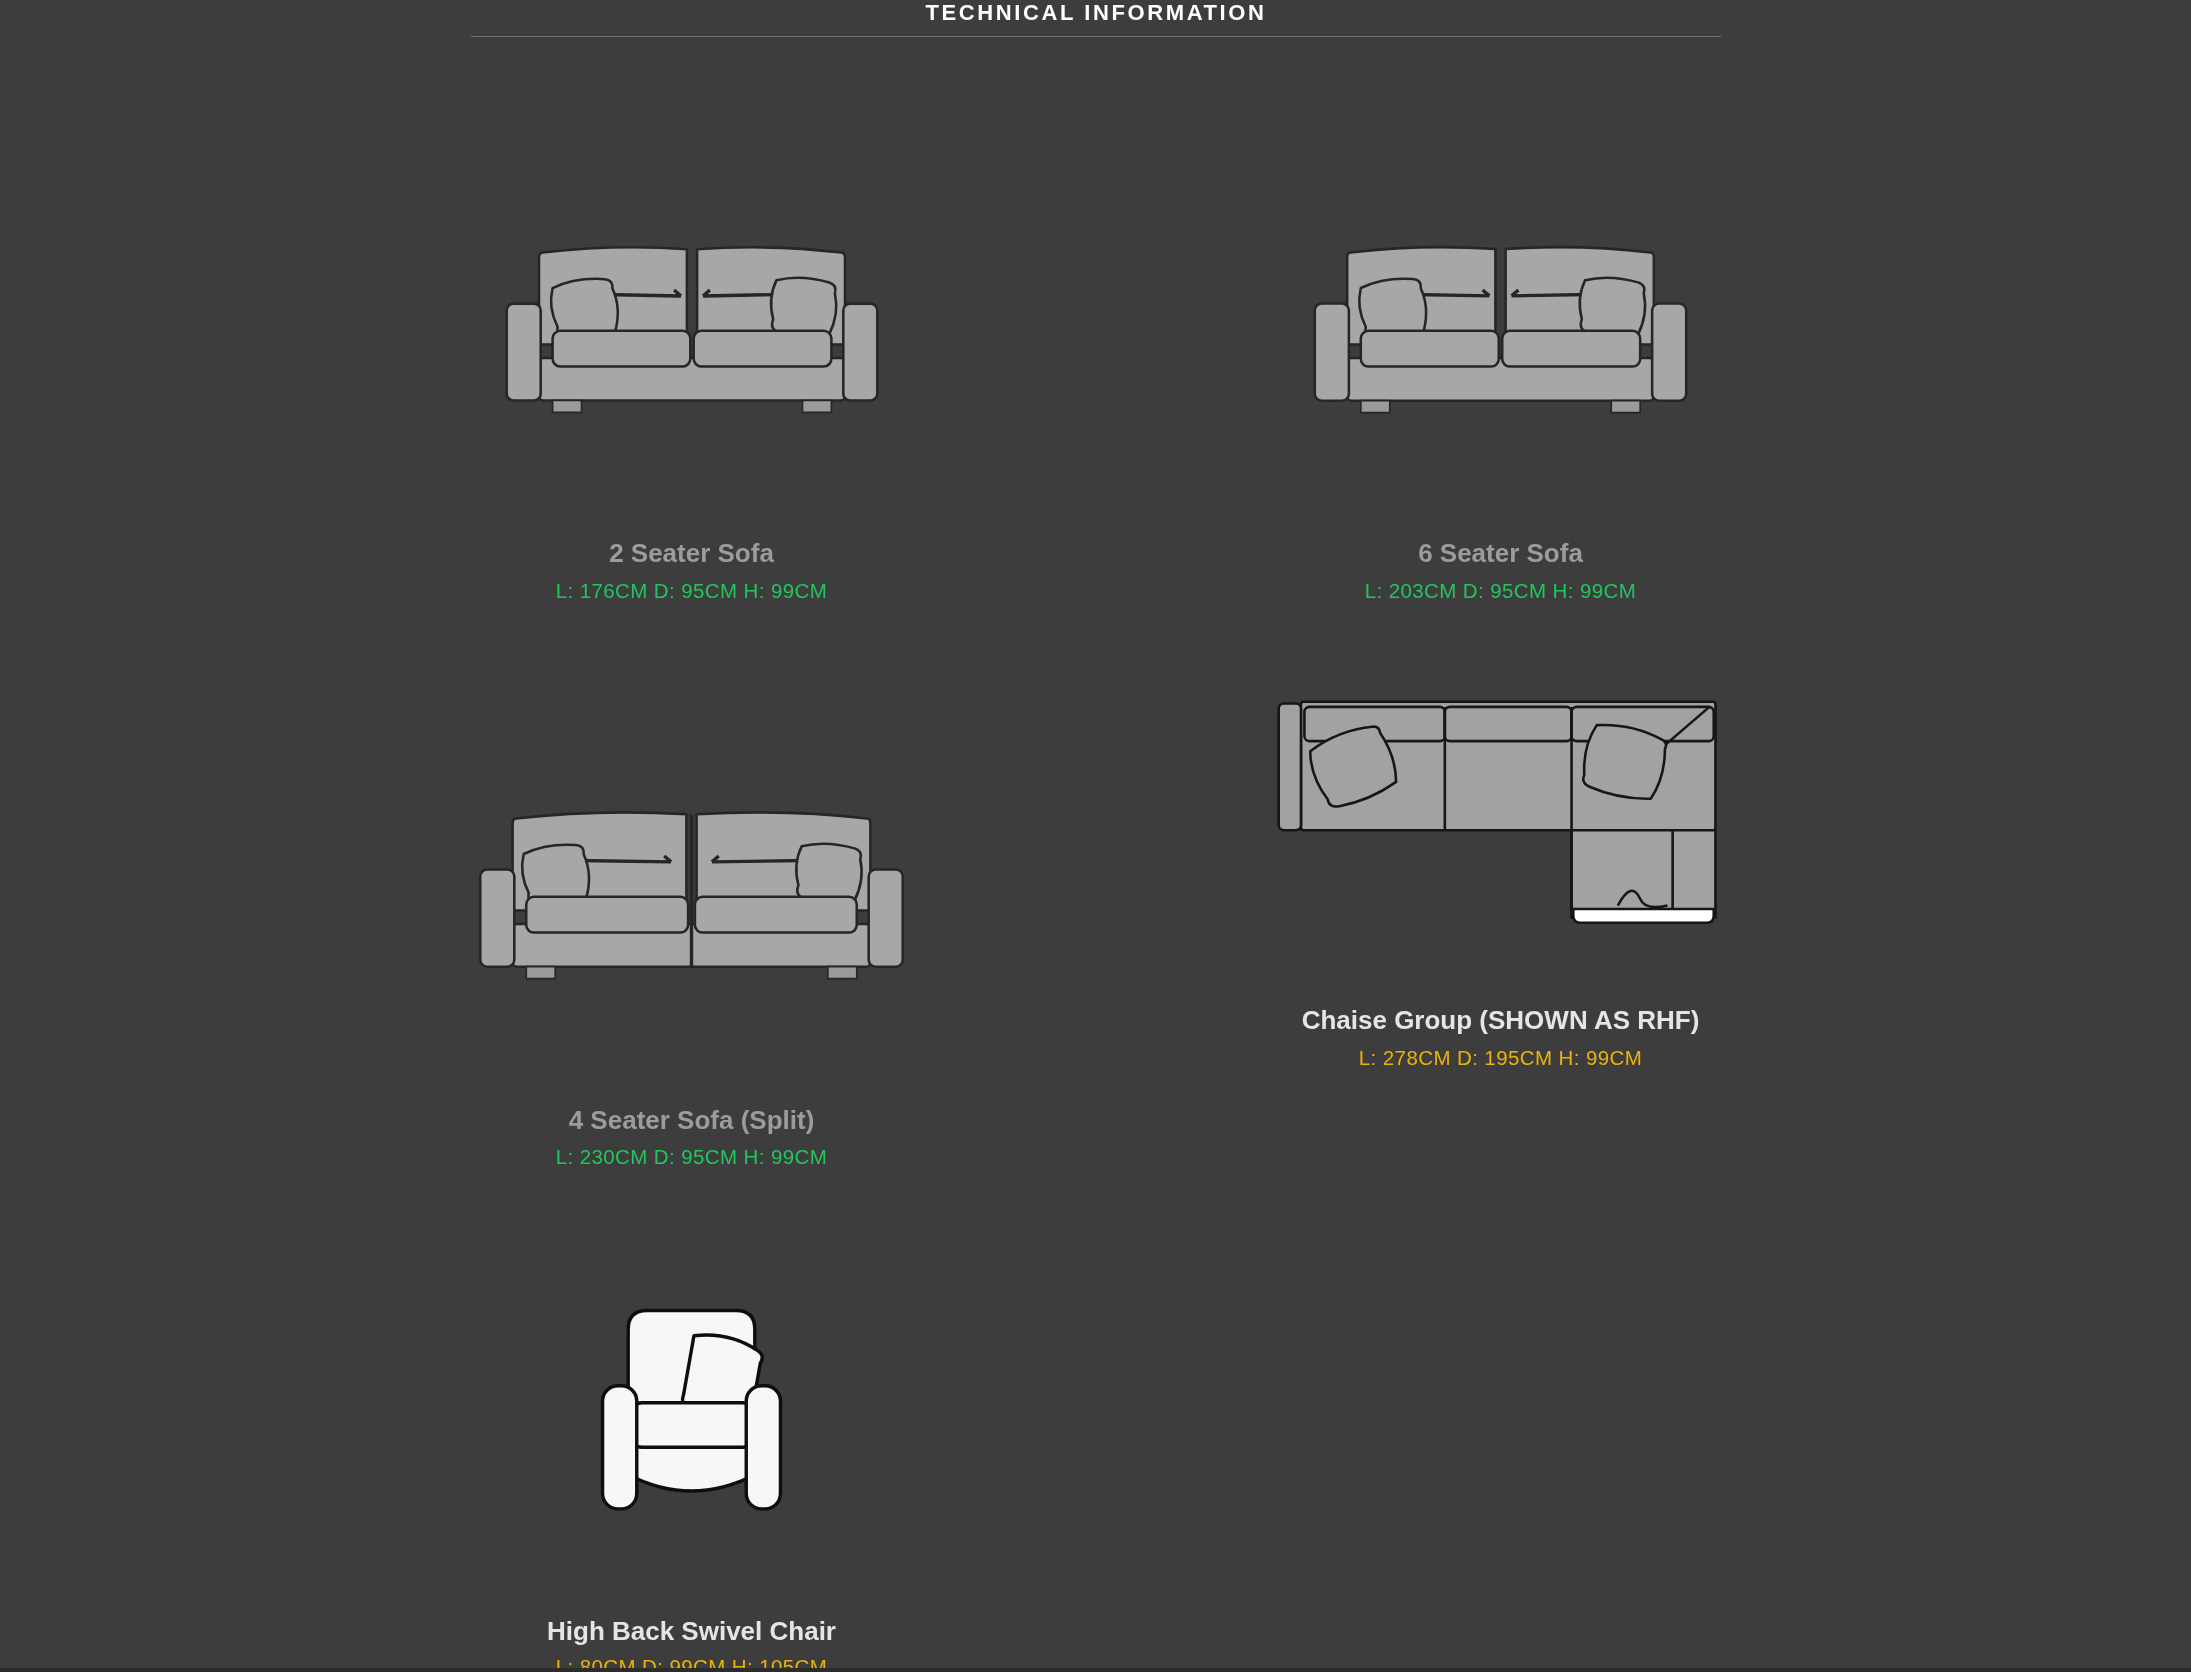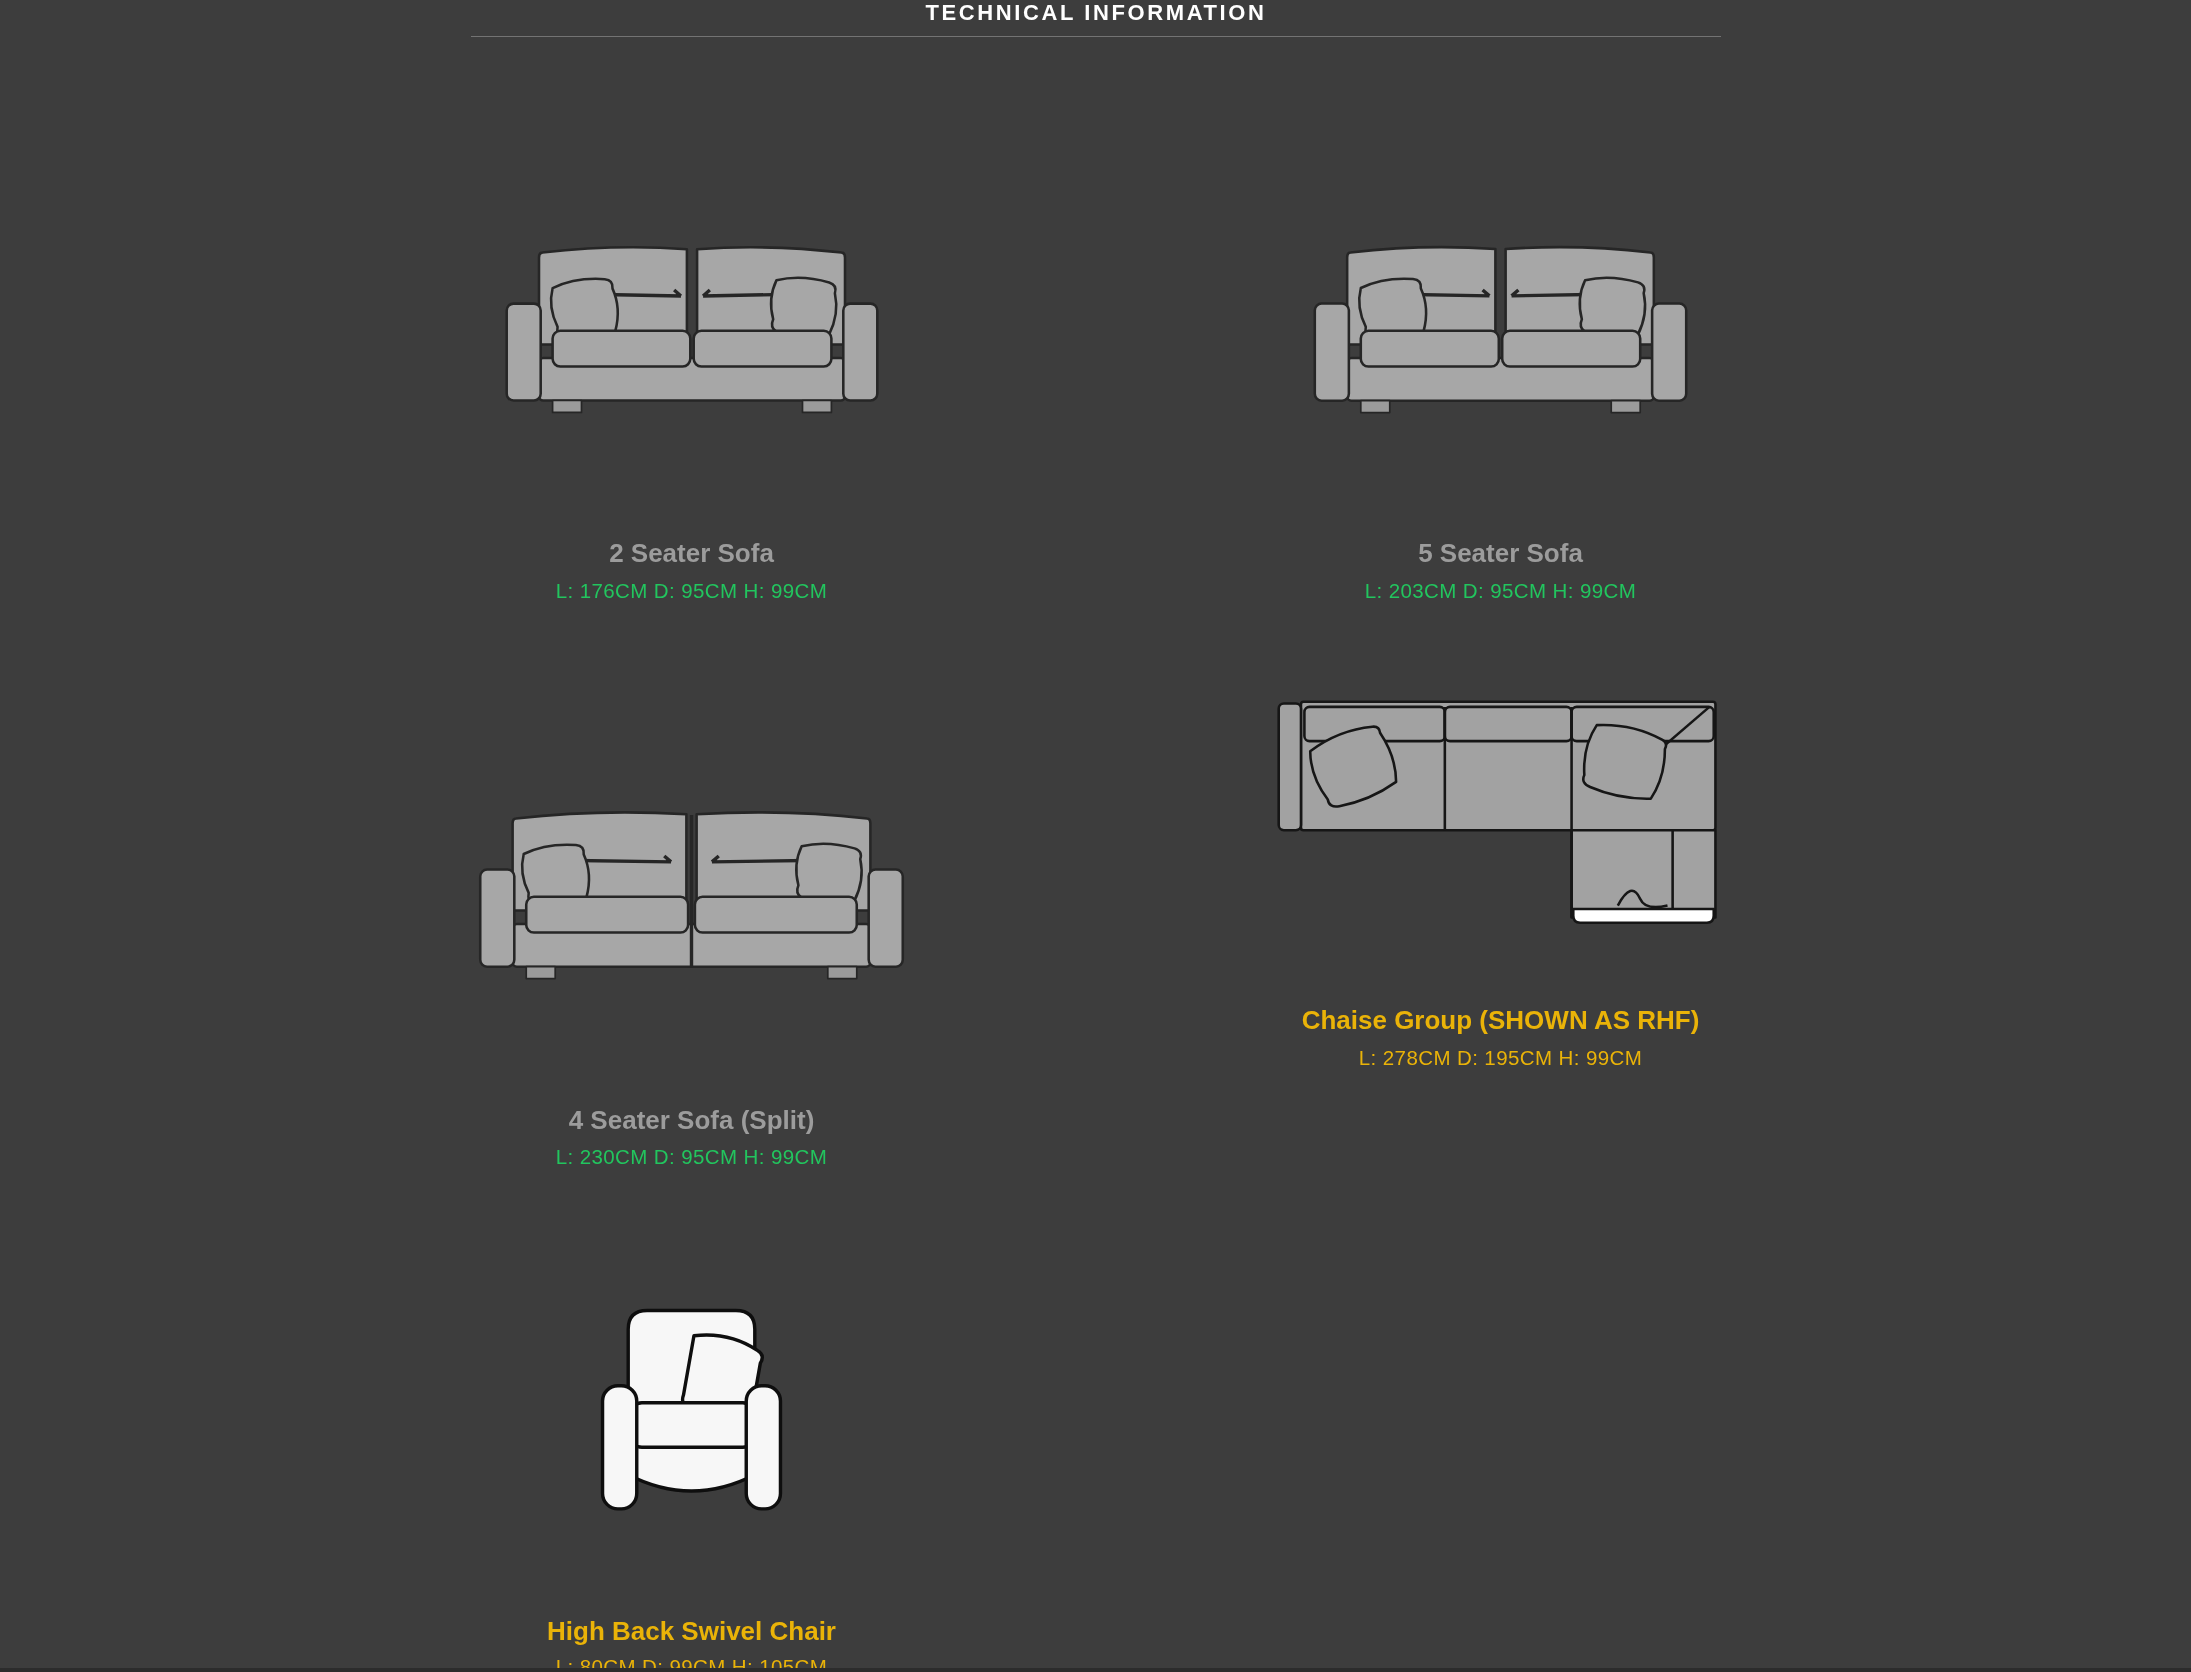--- a/index.html
+++ b/index.html
@@ -22,21 +22,21 @@
   }
   .grid{
     width:1618px;margin:0 auto;
     display:grid;grid-template-columns:repeat(2,1fr);
   }
   .cell{display:flex;flex-direction:column;align-items:center;text-align:center;}
   .art{display:flex;align-items:center;justify-content:center;width:100%;}
   .row1 .art{height:351px;margin-top:111px;}
   .row2 .art{height:342px;margin-top:39px;}
   .row3 .art{height:330px;margin-top:75px;}
-  .name{font-size:26px;font-weight:700;color:#eab308;line-height:31px;}
+  .name{font-size:26px;font-weight:700;color:#e5e5e5;line-height:31px;}
   .dims{font-size:20.5px;color:#eab308;line-height:26px;margin-top:8.6px;letter-spacing:0.4px;}
   .row1 .name{margin-top:39px;color:#9c9c9c;}
   .row1 .dims{color:#22c55e;}
   .row2 .name{margin-top:20.5px;}
   .row3 .name{margin-top:41px;}
   .row3 .dims{margin-top:6.8px;}
   .bottom-strip{
     position:absolute;left:0;bottom:0;width:100%;height:5.1px;background:#2c2c2c;
   }
   svg{display:block;}
@@ -87,21 +87,21 @@
           <rect x="40" y="148" width="360" height="50" rx="5"></rect>
           <rect x="56" y="116" width="162" height="42" rx="9"></rect>
           <rect x="222" y="116" width="162" height="42" rx="9"></rect>
           <rect x="56" y="198" width="34" height="14" fill="#9b9b9b" stroke-width="2"></rect>
           <rect x="350" y="198" width="34" height="14" fill="#9b9b9b" stroke-width="2"></rect>
           <rect x="2" y="84" width="40" height="114" rx="8"></rect>
           <rect x="398" y="84" width="40" height="114" rx="8"></rect>
         </g>
       </svg>
     </div>
-    <div class="name">5 Seater Sofa</div>
+    <div class="name">6 Seater Sofa</div>
     <div class="dims">L: 203CM D: 95CM H: 99CM</div>
   </div>
 
   <div class="cell row1">
     <div class="art">
       <svg width="427" height="184" viewBox="0 0 500 216">
         <g fill="#a7a7a7" stroke="#262626" stroke-width="3" stroke-linejoin="round">
           <path d="M44,24 Q140,13 244,19 L244,132 L40,132 L40,30 Q40,24 44,24 Z"></path>
           <path d="M256,19 Q360,13 456,24 Q460,24 460,30 L460,132 L256,132 Z"></path>
           <path d="M96,73 L226,75 M226,75 l-8,-7" fill="none" stroke-width="4"></path>

